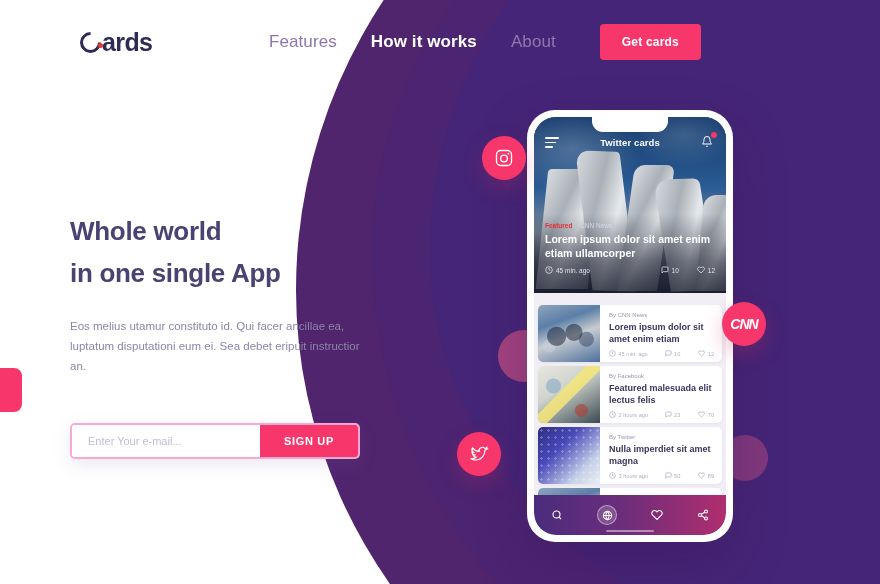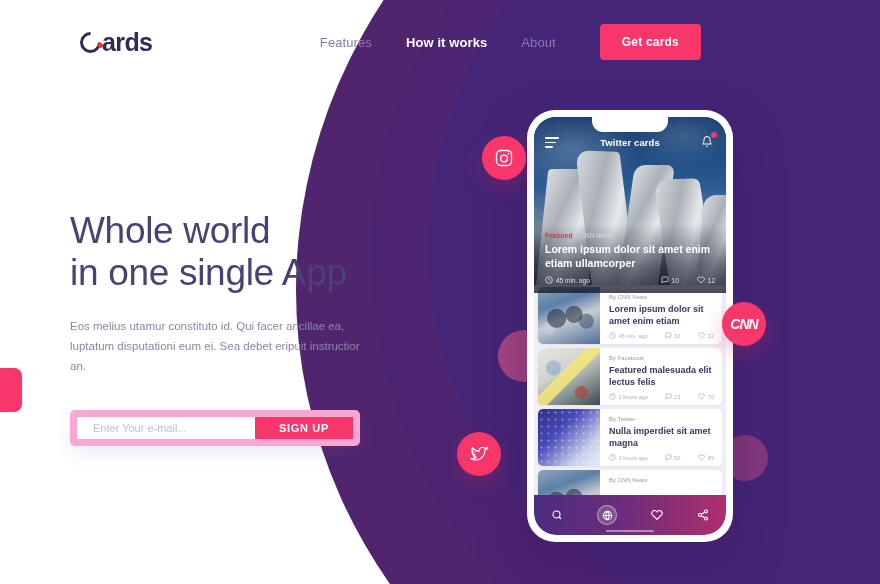--- a/index.html
+++ b/index.html
@@ -112,21 +112,21 @@
   .logo .logo-text { font-size: 25px; }
 
   .nav {
     margin-left: auto;
     margin-right: 72px;
     display: flex;
     align-items: center;
     gap: 34px;
   }
   .nav-link {
-    font-size: 13px;
+    font-size: 17px;
     color: #8d77ad;
     text-decoration: none;
     letter-spacing: .1px;
   }
   .nav-link.active { color: #ffffff; font-weight: bold; }
   .get-cards {
     background: #f7366c;
     color: #fff;
     font-size: 12px;
     font-weight: bold;
@@ -140,43 +140,43 @@
 
   
   .hero {
     position: absolute;
     left: 70px;
     top: 210px;
     width: 330px;
     z-index: 30;
   }
   .hero h1 {
-    font-size: 37px;
+    font-size: 26px;
     line-height: 42px;
-    font-weight: normal;
+    font-weight: bold;
     color: #4a4273;
     letter-spacing: -.3px;
   }
   .hero p {
     margin-top: 22px;
     font-size: 11.5px;
     line-height: 20px;
     color: #8b86a8;
     max-width: 308px;
   }
   .signup {
-    margin-top: 34px;
+    margin-top: 47px;
     width: 290px;
     height: 36px;
     display: flex;
     border-radius: 5px;
     overflow: hidden;
     box-shadow: 0 6px 18px rgba(120,100,160,.14);
     background: #fff;
-    border: 7px solid #f9a8d4;
+    border: 2px solid #f9a8d4;
   }
   .signup input {
     flex: 1;
     border: none;
     outline: none;
     padding: 0 16px;
     font-size: 11px;
     color: #6f6b8c;
     font-family: "Liberation Sans", sans-serif;
     background: #fff;
@@ -306,21 +306,21 @@
     right: -2px; top: -2px;
     width: 6px; height: 6px;
     border-radius: 50%;
     background: #f7366c;
   }
 
   .feat-overlay {
     position: absolute;
     left: 0; bottom: 0;
     width: 100%;
-    padding: 8px 11px 9px;
+    padding: 8px 11px 19px;
     background: linear-gradient(180deg, rgba(20,22,40,0) 0%, rgba(20,22,40,.55) 60%, rgba(20,22,40,.78) 100%);
     z-index: 20;
   }
   .feat-src { font-size: 6.5px; color: #d9d6e2; margin-bottom: 3px; }
   .feat-src .tag { color: #e8313a; font-weight: bold; }
   .feat-src .sep { color: #bdb9c9; margin: 0 3px; }
   .feat-title {
     font-size: 10.5px;
     color: #fff;
     line-height: 14px;
@@ -334,26 +334,26 @@
     color: #e4e1ec;
     gap: 4px;
   }
   .feat-meta .spacer { flex: 1; }
   .meta-item { display: flex; align-items: center; gap: 3px; }
 
   
   .cards-list {
     position: absolute;
     left: 0;
-    top: 168px;
+    top: 176px;
     width: 100%;
     bottom: 0;
     overflow: hidden;
     background: #f1eff5;
-    padding: 2px 4px 0;
+    padding: 12px 4px 0;
   }
   .card {
     background: #fff;
     border-radius: 5px;
     display: flex;
     height: 57px;
     margin-bottom: 4px;
     overflow: hidden;
     box-shadow: 0 1px 3px rgba(70,50,100,.07);
     cursor: pointer;

